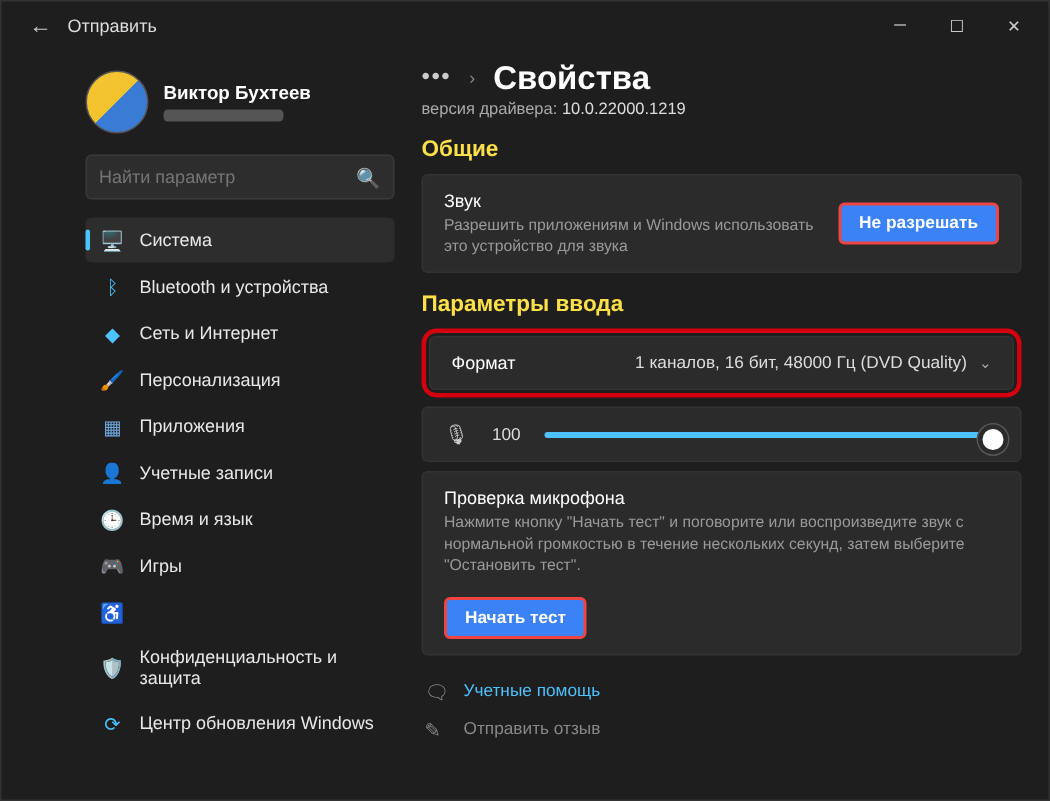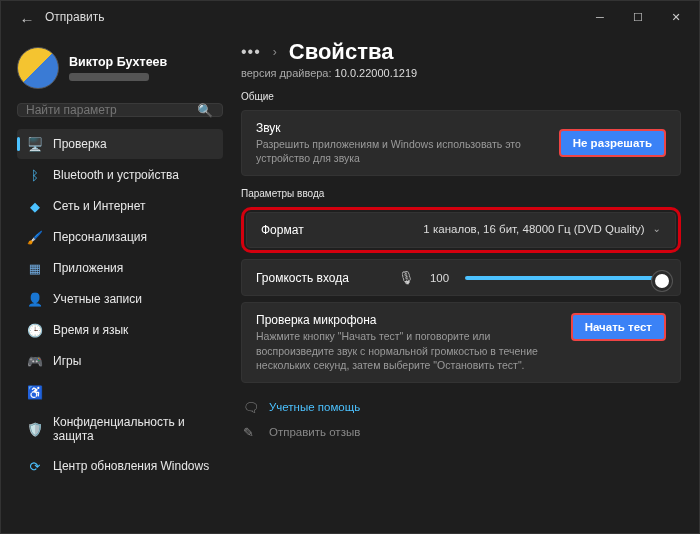--- a/index.html
+++ b/index.html
@@ -3,51 +3,51 @@
 <meta charset="utf-8">
 <style>
   * { margin: 0; padding: 0; box-sizing: border-box; font-family: "Segoe UI", Arial, sans-serif; }
   body { background: #f0f0f0; width: 700px; height: 534px; overflow: hidden; }
   .window { width: 700px; height: 534px; background: #1e1e1e; color: #fff; display: flex; flex-direction: column; border: 1px solid #333; }
   .titlebar { height: 32px; display: flex; align-items: center; padding: 0 4px 0 12px; }
   .titlebar .back { width: 28px; height: 28px; display:flex; align-items:center; justify-content:center; font-size: 15px; color:#ccc; }
   .titlebar .title { font-size: 12px; color: #ddd; margin-left: 4px; }
   .titlebar .spacer { flex: 1; }
   .winbtn { width: 38px; height: 28px; display:flex; align-items:center; justify-content:center; color:#ccc; font-size:11px; }
-  .body { flex: 1; display: flex; overflow: hidden; }
+  .body { flex: 1; display: flex; overflow: hidden; padding-left: 40px; }
   .sidebar { width: 230px; padding: 8px 8px 8px 16px; display:flex; flex-direction:column; overflow:hidden; }
   .user { display:flex; align-items:center; gap:10px; padding: 6px 0 14px 0; }
   .avatar { width: 42px; height: 42px; border-radius: 50%; background: linear-gradient(135deg,#f4c430 50%,#3a7bd5 50%); border: 1px solid #555; }
   .user .name { font-size: 12.5px; font-weight:600; }
   .user .mail { width: 80px; height: 8px; background: #555; border-radius:3px; margin-top:4px; }
-  .search { display:flex; align-items:center; background:#2d2d2d; border:1px solid #3a3a3a; border-radius:4px; height:14px; padding:0 8px; margin-bottom:12px; }
+  .search { display:flex; align-items:center; background:#2d2d2d; border:1px solid #3a3a3a; border-radius:4px; height:30px; padding:0 8px; margin-bottom:12px; }
   .search input { flex:1; background:transparent; border:none; outline:none; color:#fff; font-size:12px; }
   .search .icon { color:#aaa; font-size:13px; }
   .nav { display:flex; flex-direction:column; gap:1px; }
   .nav-item { display:flex; align-items:center; gap:10px; padding:7px 10px; border-radius:4px; font-size:12px; color:#e8e8e8; cursor:pointer; position:relative; }
   .nav-item.active { background:#2d2d2d; }
   .nav-item.active::before { content:""; position:absolute; left:0; top:8px; bottom:8px; width:3px; background:#4cc2ff; border-radius:2px; }
   .nav-icon { width:16px; height:16px; display:flex; align-items:center; justify-content:center; font-size:13px; }
   .main { flex:1; padding: 6px 18px 6px 10px; overflow-y:auto; }
   .crumb-row { display:flex; align-items:center; gap:12px; margin-bottom:2px; }
   .dots { color:#ccc; font-size:16px; letter-spacing:1px; }
   .crumb-sep { color:#888; font-size:12px; }
   .crumb-title { font-size:22px; font-weight:600; }
   .meta-row { font-size:11px; color:#aaa; margin-bottom:12px; }
   .meta-row .val { color:#ddd; }
   .link { color:#4cc2ff; font-size:11.5px; margin-bottom:14px; display:inline-block; }
-  .section-h { font-size:10px; font-weight:400; margin: 12px 0 8px 0; color:#e5e5e5; }
+  .section-h { font-size:15px; font-weight:700; margin: 12px 0 8px 0; color:#fde047; }
   .card { background:#2b2b2b; border:1px solid #333; border-radius:4px; padding:10px 14px; display:flex; align-items:center; gap:14px; margin-bottom:2px; }
-  .card.col { flex-direction:row; align-items:flex-start; }
+  .card.col { flex-direction:column; align-items:flex-start; }
   .card-body { flex:1; }
   .card-title { font-size:12px; color:#fff; }
   .card-desc { font-size:10.5px; color:#9a9a9a; line-height:1.35; margin-top:2px; }
   .btn { background:#3b82f6; border:2px solid #ef4444; color:#fff; font-size:11.5px; padding:6px 12px; border-radius:4px; white-space:nowrap;font-weight:bold; }
   .highlight { border:3px solid #d4000e; border-radius:10px; padding:2px; margin-bottom:6px; }
-  .select-row { background:#2b2b2b; border:1px solid #333; border-radius:4px; padding:10px 14px; display:flex; }
+  .select-row { background:#2b2b2b; border:1px solid #333; border-radius:4px; padding:10px 14px; display:flex; align-items:center; }
   .select-row .label { font-size:12px; flex:0 0 110px; }
   .select-val { flex:1; text-align:right; font-size:11.5px; color:#ddd; padding-right:8px; }
   .chev { color:#aaa; font-size:10px; }
   .vol-row { display:flex; align-items:center; gap:12px; padding:10px 14px; background:#2b2b2b; border:1px solid #333; border-radius:4px; margin-bottom:6px; }
   .vol-row .label { font-size:12px; flex:0 0 130px; }
   .mic-icon { color:#ccc; font-size:13px; }
   .vol-num { font-size:11.5px; color:#ddd; width:26px; text-align:center; }
   .slider { flex:1; height:4px; background:#4cc2ff; border-radius:2px; position:relative; }
   .slider::after { content:""; position:absolute; right:-6px; top:-5px; width:14px; height:14px; border-radius:50%; background:#fff; border:3px solid #2b2b2b; box-shadow:0 0 0 1px #555; }
   .help-row { display:flex; align-items:center; gap:10px; font-size:11.5px; color:#4cc2ff; padding:5px 2px; }
@@ -76,21 +76,21 @@
           <div class="mail"></div>
         </div>
       </div>
       <div class="search">
         <input placeholder="Найти параметр" style="">
         <span class="icon">🔍</span>
       </div>
       <div class="nav" id="nav">
           <div class="nav-item active">
             <span class="nav-icon">🖥️</span>
-            <span>Проверка</span>
+            <span>Система</span>
           </div>
           <div class="nav-item">
             <span class="nav-icon" style="color: rgb(76, 194, 255);">ᛒ</span>
             <span>Bluetooth и устройства</span>
           </div>
           <div class="nav-item">
             <span class="nav-icon" style="color: rgb(76, 194, 255);">◆</span>
             <span>Сеть и Интернет</span>
           </div>
           <div class="nav-item">
@@ -151,21 +151,20 @@
 
       <div class="highlight">
         <div class="select-row">
           <div class="label">Формат</div>
           <div class="select-val">1 каналов, 16 бит, 48000 Гц (DVD Quality)</div>
           <div class="chev">⌄</div>
         </div>
       </div>
 
       <div class="vol-row">
-        <div class="label">Громкость входа</div>
         <span class="mic-icon">🎙</span>
         <span class="vol-num">100</span>
         <div class="slider"></div>
       </div>
 
       <div class="card col">
         <div class="card-body">
           <div class="card-title">Проверка микрофона</div>
           <div class="card-desc">Нажмите кнопку "Начать тест" и поговорите или воспроизведите звук с нормальной громкостью в течение нескольких секунд, затем выберите "Остановить тест".</div>
         </div>

